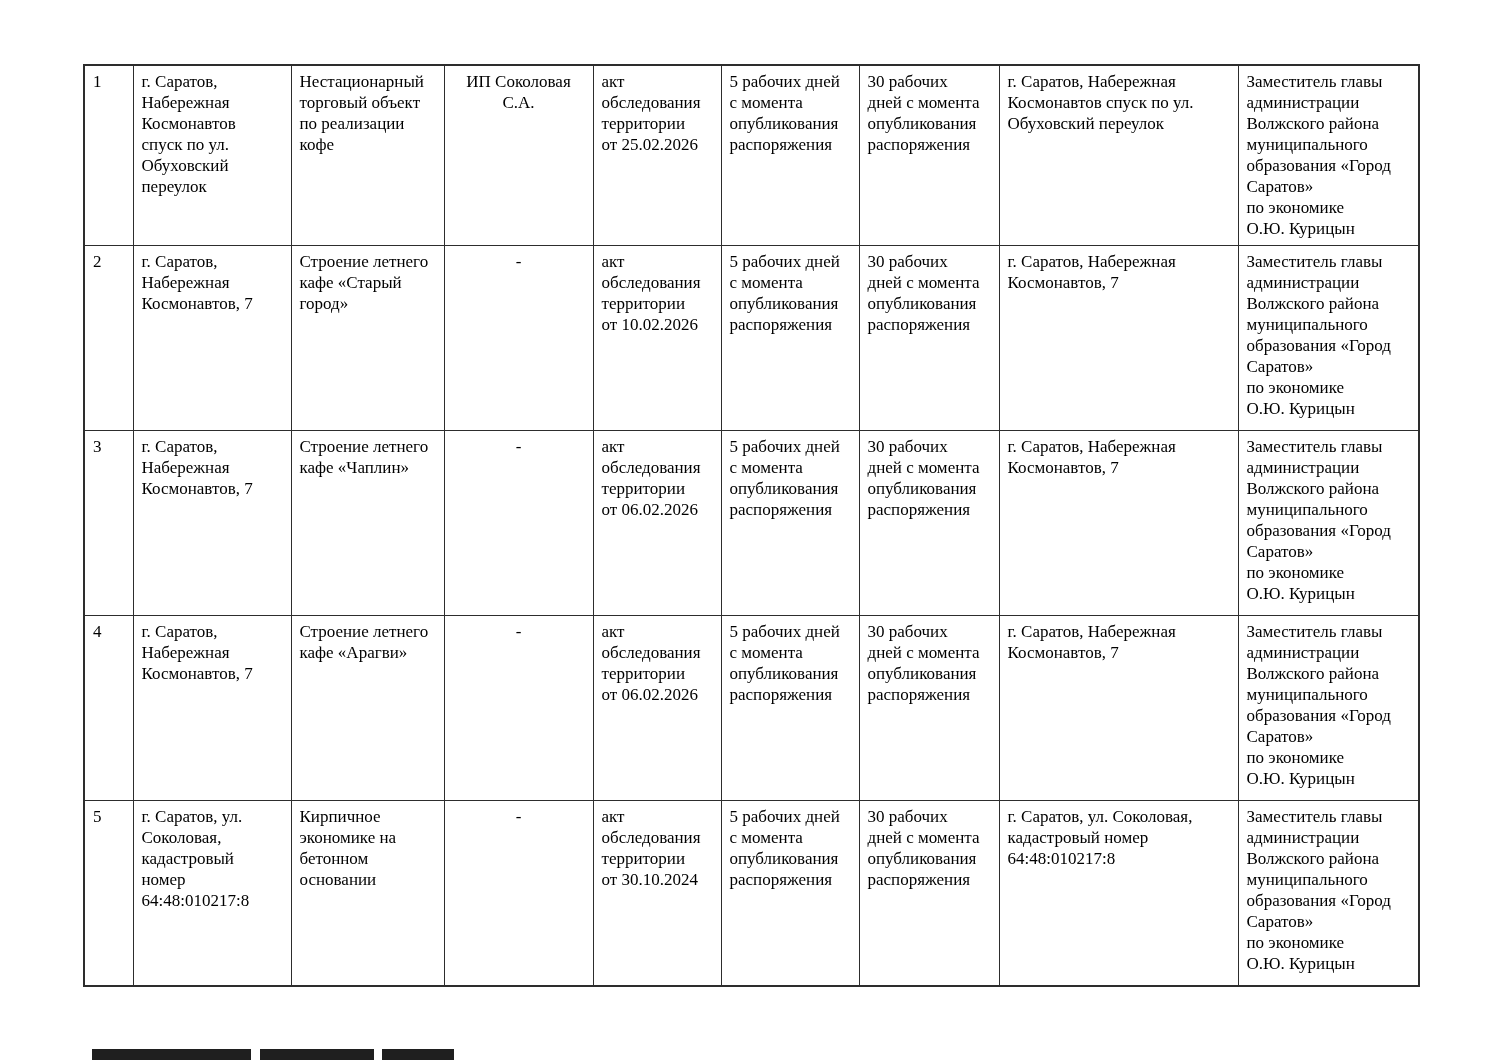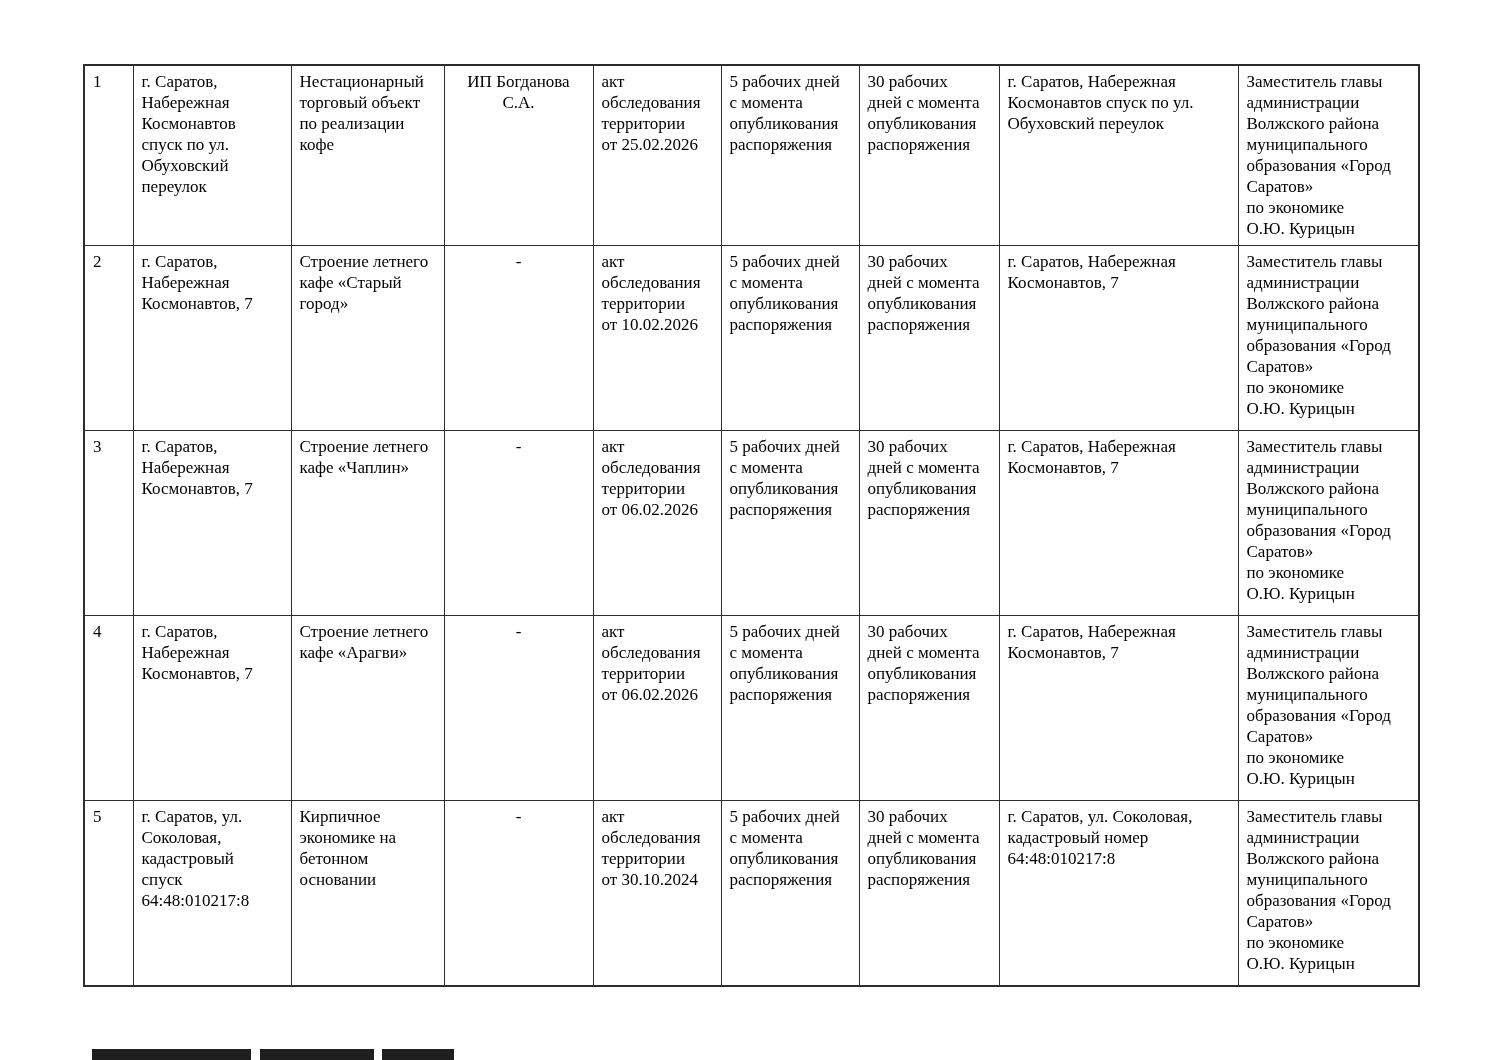--- a/index.html
+++ b/index.html
@@ -77,21 +77,21 @@
         <td class="c-address">г. Саратов,
 Набережная
 Космонавтов
 спуск по ул.
 Обуховский
 переулок</td>
         <td class="c-object">Нестационарный
 торговый объект
 по реализации
 кофе</td>
-        <td class="c-owner">ИП Богданова
+        <td class="c-owner">ИП Соколовая
 С.А.</td>
         <td class="c-act">акт
 обследования
 территории
 от 25.02.2026</td>
         <td class="c-five">5 рабочих дней
 с момента
 опубликования
 распоряжения</td>
         <td class="c-thirty">30 рабочих
@@ -202,21 +202,21 @@
 образования «Город
 Саратов»
 по экономике
 О.Ю. Курицын</td>
       </tr>
       <tr class="row-n">
         <td class="c-num">5</td>
         <td class="c-address">г. Саратов, ул.
 Соколовая,
 кадастровый
-спуск
+номер
 64:48:010217:8</td>
         <td class="c-object">Кирпичное
 экономике на
 бетонном
 основании</td>
         <td class="c-owner">-</td>
         <td class="c-act">акт
 обследования
 территории
 от 30.10.2024</td>

